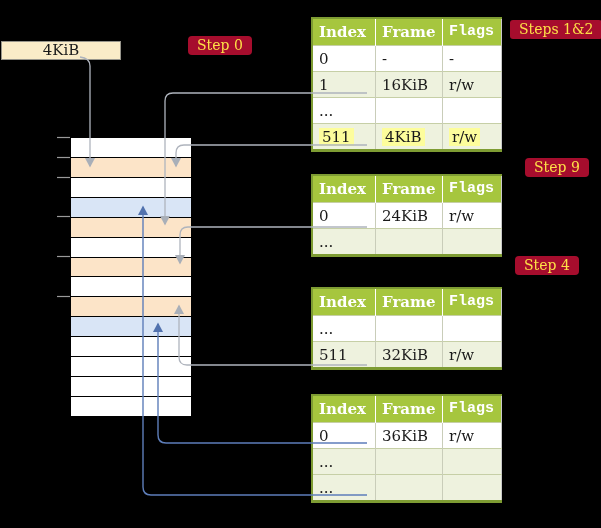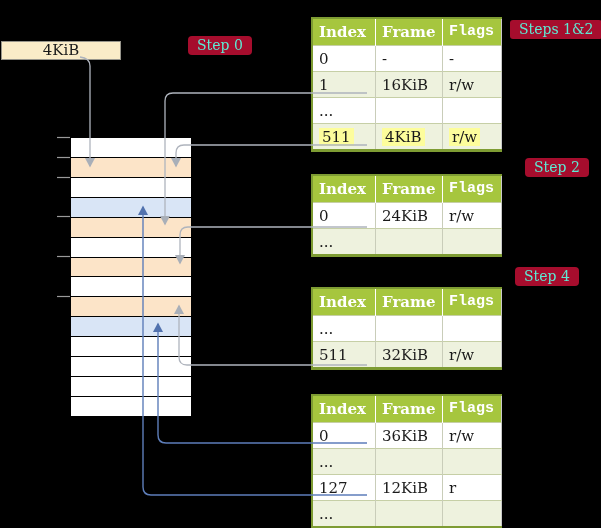--- a/index.html
+++ b/index.html
@@ -5,21 +5,21 @@
   html,body{margin:0;padding:0;background:#000;}
   #canvas{position:relative;width:601px;height:528px;background:#000;overflow:hidden;
           font-family:"DejaVu Serif","Liberation Serif",serif;}
 
   
   .frame-box{position:absolute;left:1px;top:41px;width:118px;height:17px;
              background:#FAECC8;border:1px solid #97958B;color:#1a1a1a;
              font-size:15px;line-height:17px;text-align:center;}
 
   
-  .badge{position:absolute;background:#A60D2D;color:#5eead4;font-size:14px;
+  .badge{position:absolute;background:#A60D2D;color:#fde047;font-size:14px;
          line-height:16px;padding:1px 9px 2px;border-radius:4px;white-space:nowrap;}
 
   
   .memcol{position:absolute;left:70px;top:137px;width:120px;height:278px;
           border:1px solid #000;display:flex;flex-direction:column;background:#fff;}
   .memcol>div{flex:1 1 0;border-bottom:1px solid #000;}
   .memcol>div:last-child{border-bottom:none;}
   .memcol>div.plain{background:#FFFFFF;}
   .memcol>div.peach{background:#FCE4C8;}
   .memcol>div.blue{background:#D9E5F6;}
@@ -42,22 +42,22 @@
 </style>
 </head>
 <body>
 
 <div id="canvas">
 
   <div class="frame-box">4KiB</div>
 
   <div class="badge" style="left:188px;top:36px">Step 0</div>
   <div class="badge" style="left:510px;top:20px;border-radius:3px">Steps 1&amp;2</div>
-  <div class="badge" style="left:525px;top:158px">Step 2</div>
-  <div class="badge" style="left:515px;top:267px">Step 4</div>
+  <div class="badge" style="left:525px;top:158px">Step 9</div>
+  <div class="badge" style="left:515px;top:256px">Step 4</div>
 
   <div class="memcol">
     <div class="plain"></div>
     <div class="peach"></div>
     <div class="plain"></div>
     <div class="blue"></div>
     <div class="peach"></div>
     <div class="plain"></div>
     <div class="peach"></div>
     <div class="plain"></div>
@@ -156,25 +156,20 @@
     <tbody>
       <tr>
         <td>0</td>
         <td>36KiB</td>
         <td>r/w</td>
       </tr>
       <tr class="alt">
         <td>...</td>
         <td></td>
         <td></td>
-      </tr>
-      <tr>
-        <td>127</td>
-        <td>12KiB</td>
-        <td>r</td>
       </tr>
       <tr class="alt">
         <td>...</td>
         <td></td>
         <td></td>
       </tr>
     </tbody>
   </table>
 
   <svg class="overlay" width="601" height="528" viewBox="0 0 601 528">

